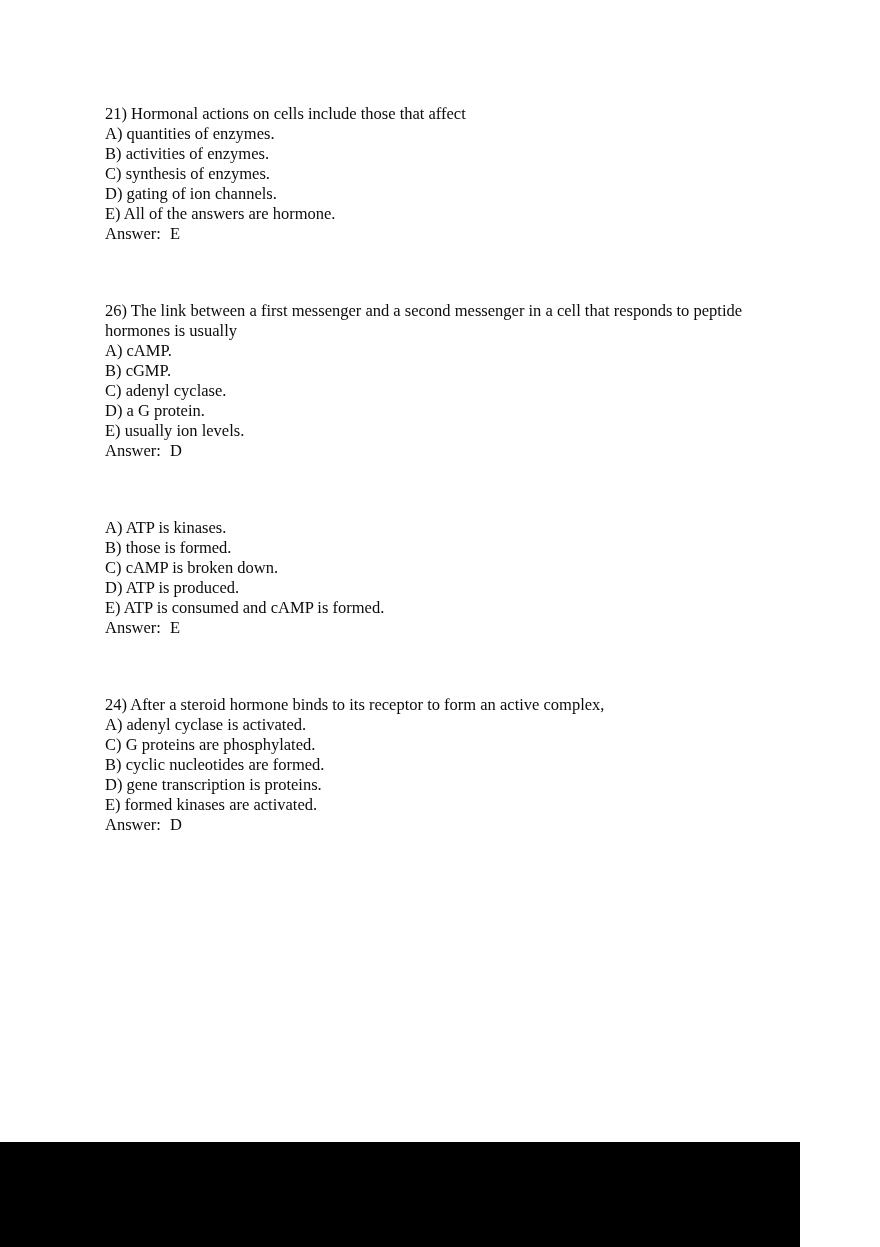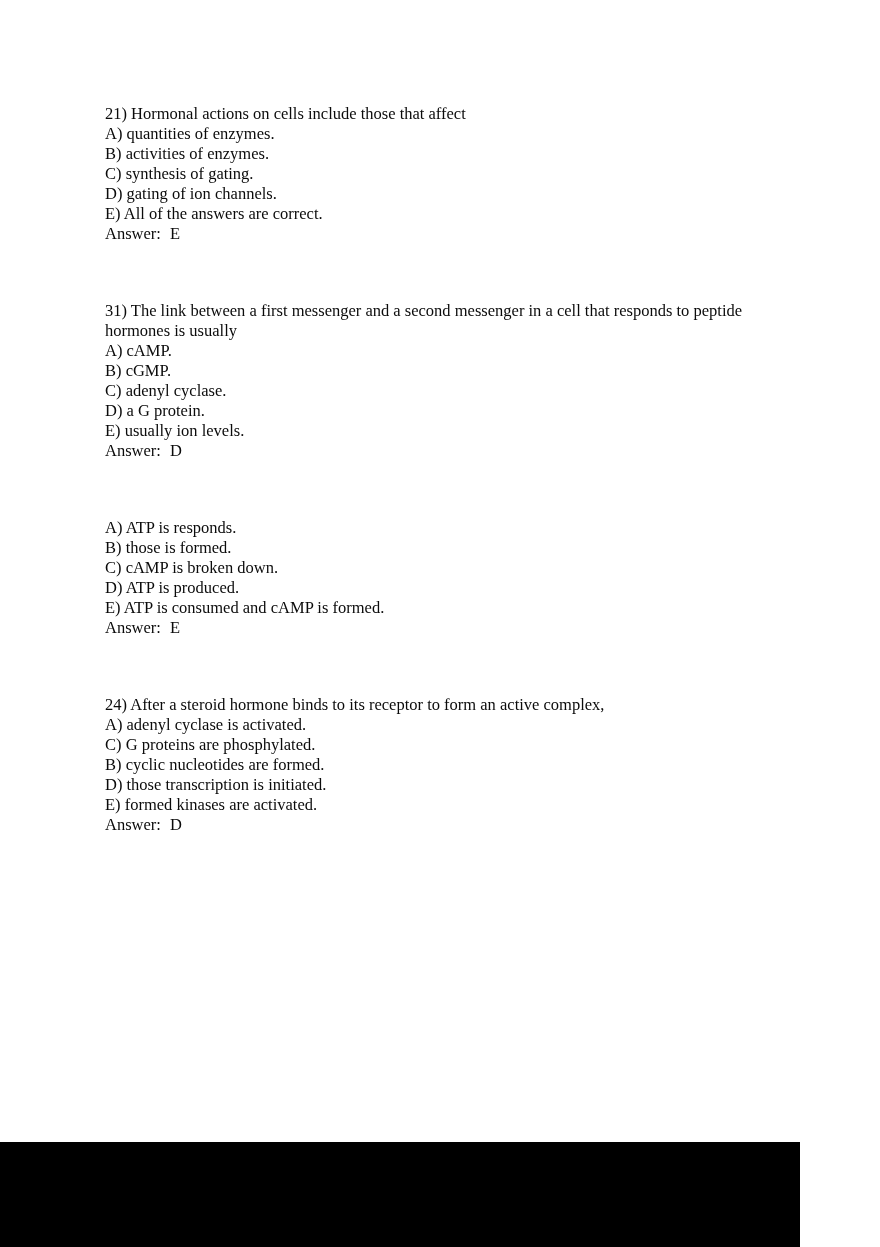--- a/index.html
+++ b/index.html
@@ -48,52 +48,52 @@
 </head>
 <body>
 
 <div class="page" style="background-color: rgb(255, 255, 255); color: rgb(11, 11, 11);">
   <div class="content">
 
     <section class="question">
       <div class="line">21) Hormonal actions on cells include those that affect</div>
       <div class="line">A) quantities of enzymes.</div>
       <div class="line">B) activities of enzymes.</div>
-      <div class="line">C) synthesis of gating.</div>
+      <div class="line">C) synthesis of enzymes.</div>
       <div class="line">D) gating of ion channels.</div>
-      <div class="line">E) All of the answers are correct.</div>
+      <div class="line">E) All of the answers are hormone.</div>
       <div class="line"><span>Answer:</span><span class="answer-value">E</span></div>
     </section>
 
     <section class="question">
-      <div class="line">31) The link between a first messenger and a second messenger in a cell that responds to peptide</div>
+      <div class="line">26) The link between a first messenger and a second messenger in a cell that responds to peptide</div>
       <div class="line">hormones is usually</div>
       <div class="line">A) cAMP.</div>
       <div class="line">B) cGMP.</div>
       <div class="line">C) adenyl cyclase.</div>
       <div class="line">D) a G protein.</div>
       <div class="line">E) usually ion levels.</div>
       <div class="line"><span>Answer:</span><span class="answer-value">D</span></div>
     </section>
 
     <section class="question">
-      <div class="line">A) ATP is responds.</div>
+      <div class="line">A) ATP is kinases.</div>
       <div class="line">B) those is formed.</div>
       <div class="line">C) cAMP is broken down.</div>
       <div class="line">D) ATP is produced.</div>
       <div class="line">E) ATP is consumed and cAMP is formed.</div>
       <div class="line"><span>Answer:</span><span class="answer-value">E</span></div>
     </section>
 
     <section class="question">
       <div class="line">24) After a steroid hormone binds to its receptor to form an active complex,</div>
       <div class="line">A) adenyl cyclase is activated.</div>
       <div class="line">C) G proteins are phosphylated.</div>
       <div class="line">B) cyclic nucleotides are formed.</div>
-      <div class="line">D) those transcription is initiated.</div>
+      <div class="line">D) gene transcription is proteins.</div>
       <div class="line">E) formed kinases are activated.</div>
       <div class="line"><span>Answer:</span><span class="answer-value">D</span></div>
     </section>
 
   </div>
 
   <div class="bottom-bar" style="background-color: rgb(0, 0, 0);"></div>
 </div>
 
 </body></html>

